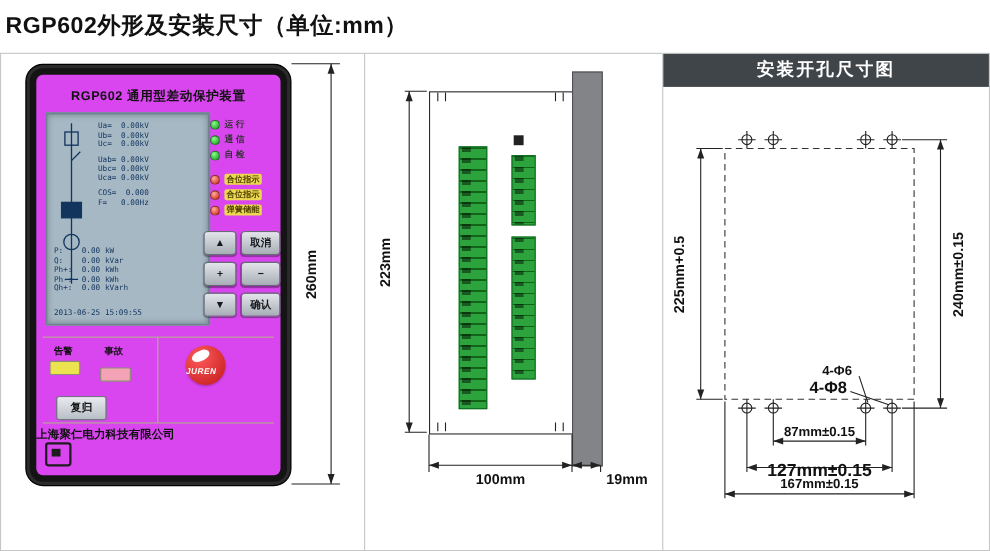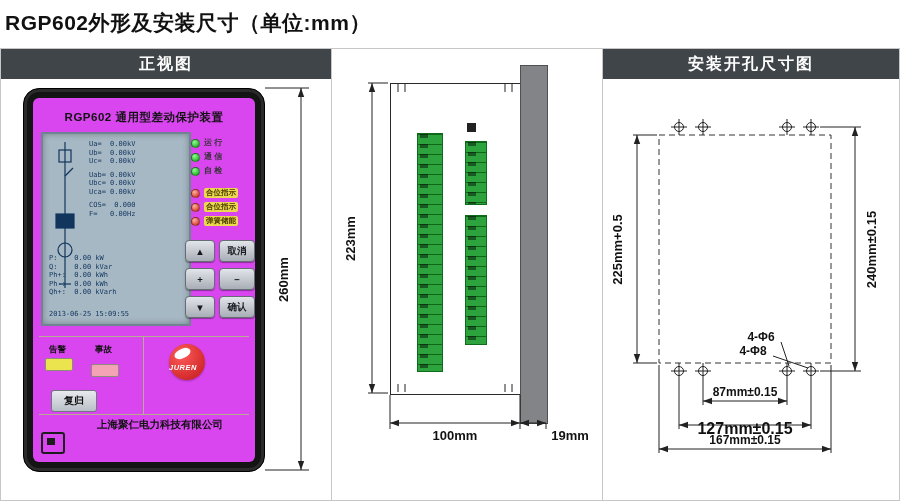--- a/index.html
+++ b/index.html
@@ -48,21 +48,21 @@
   .ind-box.pink{background:#f3a3b5}
   .logo{position:absolute;left:136px;top:246px;width:36px;height:36px;border-radius:50%;
         background:radial-gradient(circle at 35% 30%,#ff5a5a,#c01818);box-shadow:0 1px 2px rgba(0,0,0,.3)}
   .logo::before{content:"";position:absolute;left:5px;top:5px;width:17px;height:9px;background:#fff;
         border-radius:50%/60%;transform:rotate(-25deg)}
   .logo-txt{position:absolute;bottom:8px;width:100%;text-align:left;color:#fff;font-size:7.5px;
         font-weight:700;font-style:italic;letter-spacing:.5px}
   .reset{position:absolute;left:18px;top:292px;width:44px;height:20px;background:linear-gradient(#e8eaee,#b9bfc7);
         border:1px solid #70767e;border-radius:3px;font-size:10px;font-weight:700;
         display:flex;align-items:center;justify-content:center}
-  .company{position:absolute;left:16px;top:320px;width:100%;text-align:center;font-size:10.5px;
+  .company{position:absolute;left:0;top:320px;width:100%;font-size:10.5px;
         font-weight:700;white-space:nowrap}
   .usb{position:absolute;left:8px;top:334px;width:20px;height:18px;border:2px solid #1d1d1d;border-radius:3px}
   .usb::before{content:"";position:absolute;left:4px;top:4px;width:8px;height:7px;background:#1d1d1d}
 
   
   .sv-body{position:absolute;left:58px;top:34px;width:130px;height:310px;border:1.5px solid #2a2a2a;background:#fff}
   .sv-bezel{position:absolute;left:188px;top:16px;width:26px;height:357px;background:#828487;border:1px solid #4e5053}
   .sv-sq{position:absolute;left:135px;top:74px;width:9px;height:9px;background:#222}
   .tstrip{position:absolute;background-color:#2ca33c;border:1px solid #0e6b1e;
       background-image:repeating-linear-gradient(to bottom,rgba(0,60,0,.6) 0,rgba(0,60,0,.6) 1px,transparent 1px,transparent 10px)}
@@ -70,21 +70,20 @@
       background-image:repeating-linear-gradient(to bottom,rgba(0,0,0,.45) 0,rgba(0,0,0,.45) 4px,transparent 4px,transparent 10px)}
 </style>
 </head>
 <body>
 
 <div class="title">RGP602外形及安装尺寸（单位:mm）</div>
 
 <div class="panels">
 
   <section class="panel" style="width:330px">
-    <header class="phead">正视图</header>
     <div class="pbody">
       <div class="device">
         <div class="face">
           <div class="dev-title">RGP602 通用型差动保护装置</div>
 
           <div class="lcd">
             <svg class="oneline" width="42" height="160" viewBox="0 0 42 160">
               <g stroke="#12355e" fill="none" stroke-width="1.2">
                 <line x1="20" y1="4" x2="20" y2="150"></line>
                 <rect x="14" y="12" width="12" height="12"></rect>
@@ -275,17 +274,17 @@
           <polygon points="228,370 219,366.8 219,373.2" fill="#222"></polygon>
           <line x1="178" y1="263" x2="186" y2="287" stroke="#222" stroke-width="1"></line>
           <line x1="170" y1="277" x2="205" y2="289" stroke="#222" stroke-width="1"></line>
         </svg>
       <div class="vlab" style="left:-31px;top:163px;width:90px">225mm+0.5</div>
       <div class="vlab" style="left:223px;top:163px;width:90px">240mm±0.15</div>
       <div class="hlab" style="left:82px;top:306px;width:120px;font-size:12px">87mm±0.15</div>
       <div class="hlab" style="left:82px;top:341px;width:120px;font-size:16px">127mm±0.15</div>
       <div class="hlab" style="left:82px;top:354px;width:120px;font-size:12px">167mm±0.15</div>
       <div class="hlab" style="left:130px;top:251px;width:56px;font-size:12px">4-Φ6</div>
-      <div class="hlab" style="left:122px;top:265px;width:56px;font-size:12px">4-Φ8</div>
+      <div class="hlab" style="left:122px;top:265px;width:56px;font-size:15px">4-Φ8</div>
     </div>
   </section>
 
 </div>
 
 </body></html>

